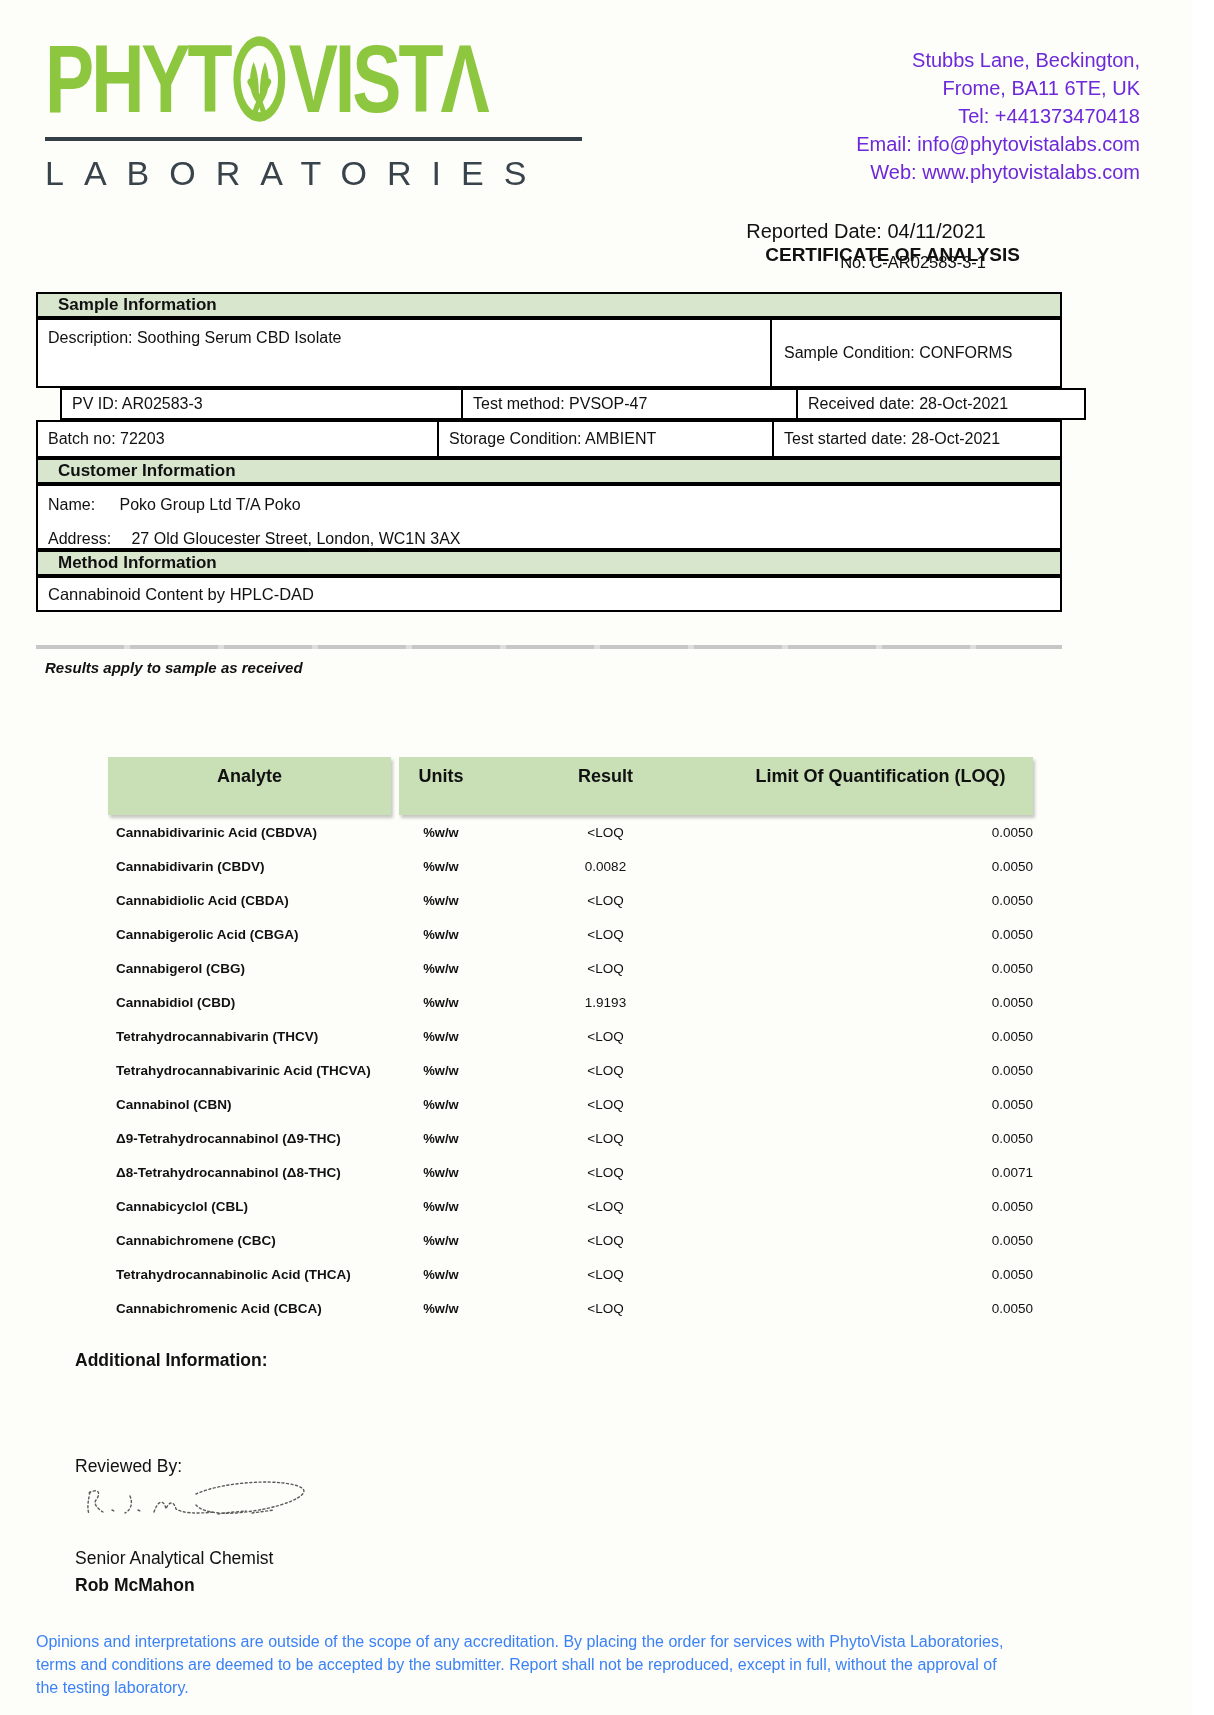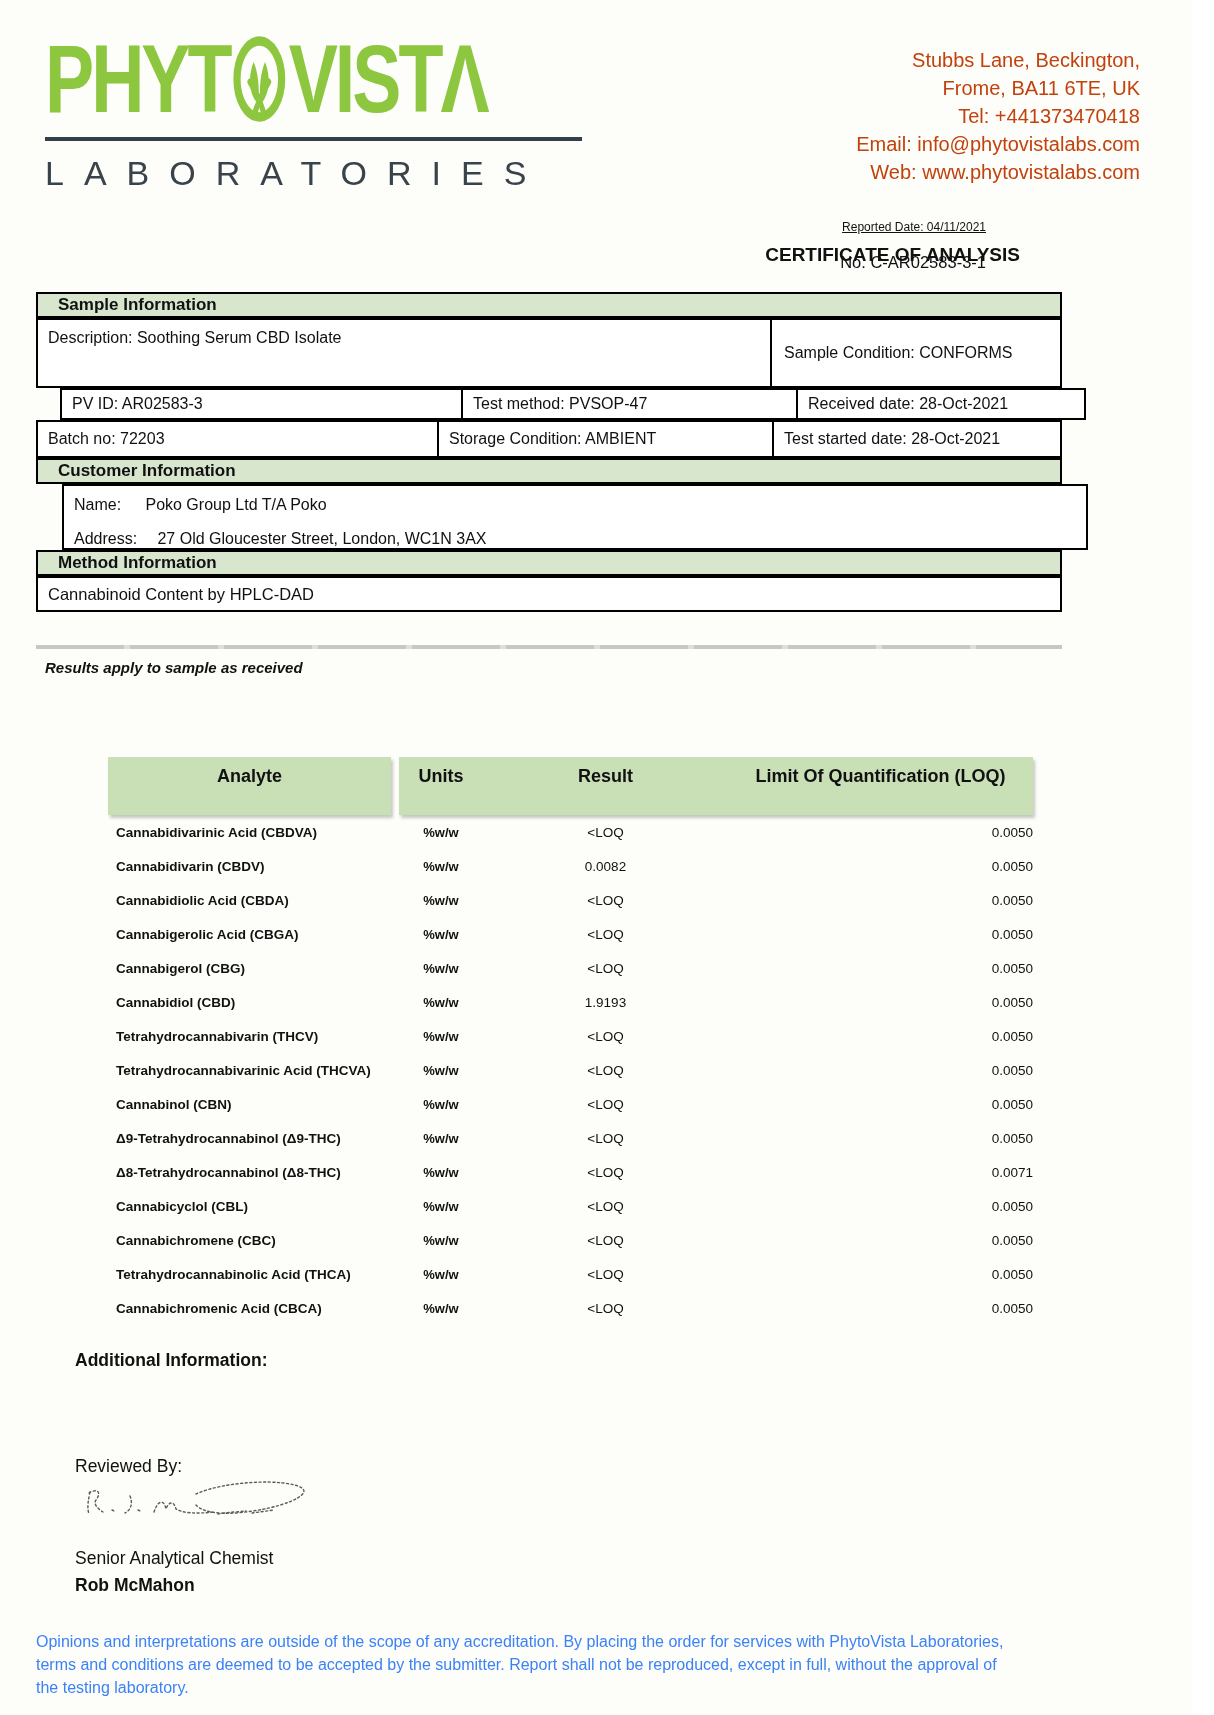--- a/index.html
+++ b/index.html
@@ -22,24 +22,24 @@
     font-size:97px; font-weight:bold; letter-spacing:-4px; color:var(--logo-green);
   }
   .leaf{width:72px; height:92px; margin:0 3px; flex:0 0 auto;}
   .logo-rule{margin-top:10px; height:4px; width:537px; background:#343f47;}
   .logo-sub{
     margin-top:13px; font-size:34px; font-weight:400; letter-spacing:20px;
     color:var(--dark-slate); white-space:nowrap;
   }
   .contact{
     position:absolute; top:46px; right:52px; text-align:right;
-    font-size:20px; line-height:28px; color:#c2410c;
-  }
-  
-  .reported-date{position:absolute; top:220px; right:206px; font-size:12px;text-decoration:underline;}
+    font-size:20px; line-height:28px; color:#6d28d9;
+  }
+  
+  .reported-date{position:absolute; top:220px; right:206px; font-size:20px;}
   .report-no{position:absolute; top:253px; right:206px; font-size:16.5px;}
   .doc-title{
     position:absolute; top:244px; left:0; width:1020px; text-align:right;
     font-size:19px; font-weight:bold;
   }
   
   .bar{
     position:absolute; left:36px; width:1026px; box-sizing:border-box;
     background:var(--bar-green); border:2px solid #000;
     font-weight:bold; font-size:17px; display:flex; align-items:center; padding-left:20px;
@@ -51,21 +51,21 @@
   .bar-sample{top:292px; height:26px;}
   .row-desc{top:318px; height:70px; display:grid; grid-template-columns:734px 1fr;}
   .desc-cell{padding:9px 0 0 10px; border-right:2px solid #000;}
   .cond-cell{display:flex; align-items:center; padding-left:12px;}
   .row3{display:grid; grid-template-columns:399px 335px 1fr;}
   .row-pv{top:388px; height:32px;margin-left:24px;}
   .row-batch{top:420px; height:38px;}
   .row3 > div{display:flex; align-items:center; padding-left:10px;}
   .row3 > div + div{border-left:2px solid #000;}
   .bar-customer{top:458px; height:26px;}
-  .box-customer{top:484px; height:66px;margin-left:26px;}
+  .box-customer{top:484px; height:66px;}
   .cust-line{position:absolute; left:10px; white-space:nowrap;}
   .cust-name{top:10px;}
   .cust-addr{top:44px;}
   .cust-label{display:inline-block;}
   .cust-name .cust-label{width:67px;}
   .cust-addr .cust-label{width:79px;}
   .bar-method{top:550px; height:26px;}
   .box-method{top:576px; height:36px; display:flex; align-items:center; padding-left:10px; font-size:16.5px;}
   
   .gray-line{

